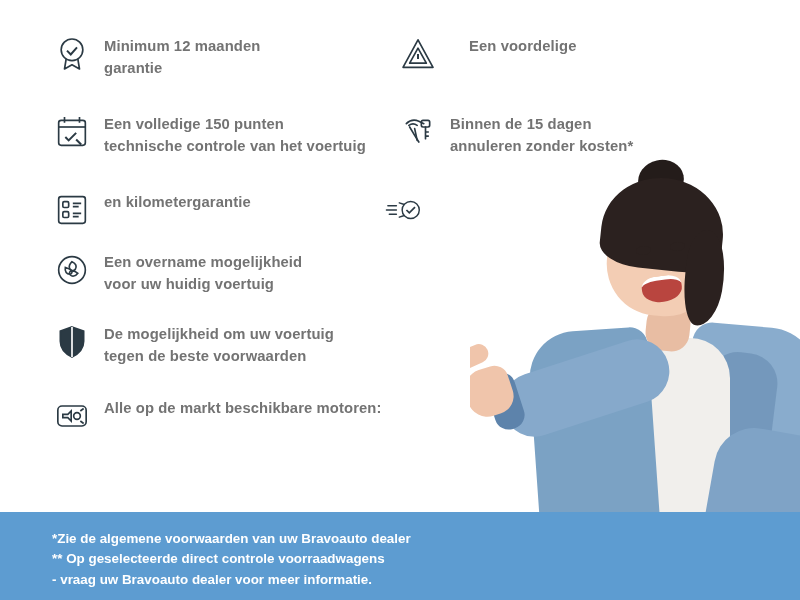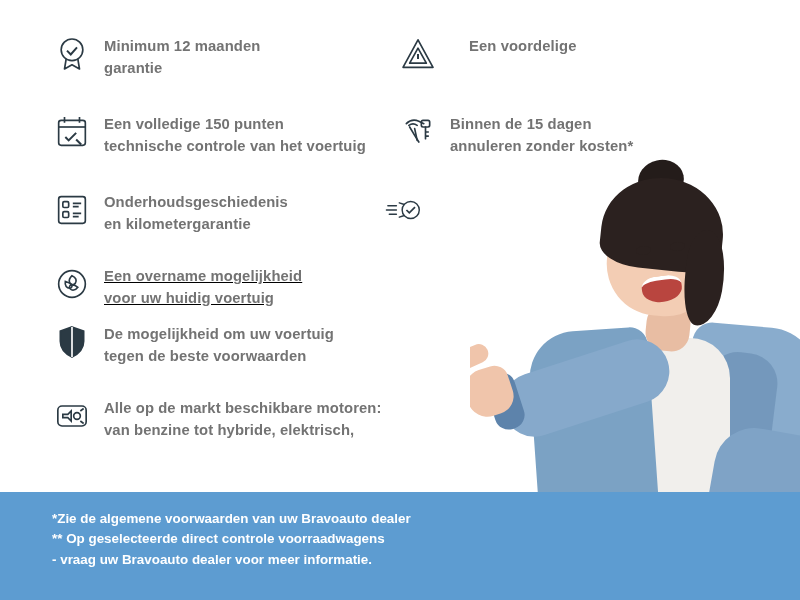--- a/index.html
+++ b/index.html
@@ -242,36 +242,36 @@
     letter-spacing: .1px;
     padding-top: 2px;
     max-width: 300px;
   }
   .feature .text .ln { display: block; white-space: nowrap; }
 
   
   .f1 { left: 52px; top: 34px; }
   .f2 { left: 52px; top: 112px; }
   .f3 { left: 52px; top: 190px; }
-  .f4 { left: 52px; top: 264px; text-decoration: underline; }
+  .f4 { left: 52px; top: 250px; }
   .f5 { left: 52px; top: 322px; }
   .f6 { left: 52px; top: 396px; }
   .f7 { left: 398px; top: 34px; gap: 31px; }
   .f8 { left: 398px; top: 112px; }
   .f9 { left: 385px; top: 190px; }
 
   .f7 .text, .f8 .text, .f9 .text { max-width: 250px; }
 
   
   .footer {
     position: absolute;
     left: 0;
     bottom: 0;
     width: 800px;
-    height: 108px;
+    height: 88px;
     background: #5d9cd1;
   }
   .footer-inner {
     position: absolute;
     left: 52px;
     top: 17px;
     color: #ffffff;
     font-size: 13.4px;
     font-weight: 700;
     line-height: 1.52;
@@ -339,21 +339,20 @@
     <div class="feature f3">
       <span class="icon">
         <svg viewBox="0 0 48 48" fill="none" stroke="currentColor" stroke-width="2">
           <rect x="8" y="8" width="32" height="32" rx="3"></rect>
           <rect x="13" y="14" width="7" height="7" rx="1.5"></rect>
           <rect x="13" y="26" width="7" height="7" rx="1.5"></rect>
           <path d="M25 16h10M25 20h7M25 28h10M25 32h7"></path>
         </svg>
       </span>
       <span class="text">
-        <span class="ln">Onderhoudsgeschiedenis</span>
         <span class="ln">en kilometergarantie</span>
       </span>
     </div>
 
     <div class="feature f4">
       <span class="icon">
         <svg viewBox="0 0 48 48" fill="none" stroke="currentColor" stroke-width="2">
           <circle cx="24" cy="24" r="16"></circle>
           <path d="M24 14c5 2 6 6 4 9-2 3-6 2-7-1-1-3 1-6 3-8z"></path>
           <path d="M16 21c-1 5 2 8 5 8 3 0 4-3 2-5-2-2-5-2-7-3z"></path>
@@ -383,21 +382,20 @@
       <span class="icon">
         <svg viewBox="0 0 48 48" fill="none" stroke="currentColor" stroke-width="2">
           <rect x="7" y="12" width="34" height="24" rx="5"></rect>
           <path d="M13 22h6l4-4v12l-4-4h-6z"></path>
           <circle cx="30" cy="24" r="4"></circle>
           <path d="M34 18l4-3M34 30l4 3"></path>
         </svg>
       </span>
       <span class="text">
         <span class="ln">Alle op de markt beschikbare motoren:</span>
-        <span class="ln">van benzine tot hybride, elektrisch,</span>
       </span>
     </div>
 
     <div class="feature f7">
       <span class="icon">
         <svg viewBox="0 0 48 48" fill="none" stroke="currentColor" stroke-width="2">
           <path d="M24 7L42 40H6z" stroke-linejoin="round"></path>
           <path d="M24 17L34 35H14z" stroke-linejoin="round"></path>
           <path d="M24 24v6" stroke-width="2.4"></path>
         </svg>

